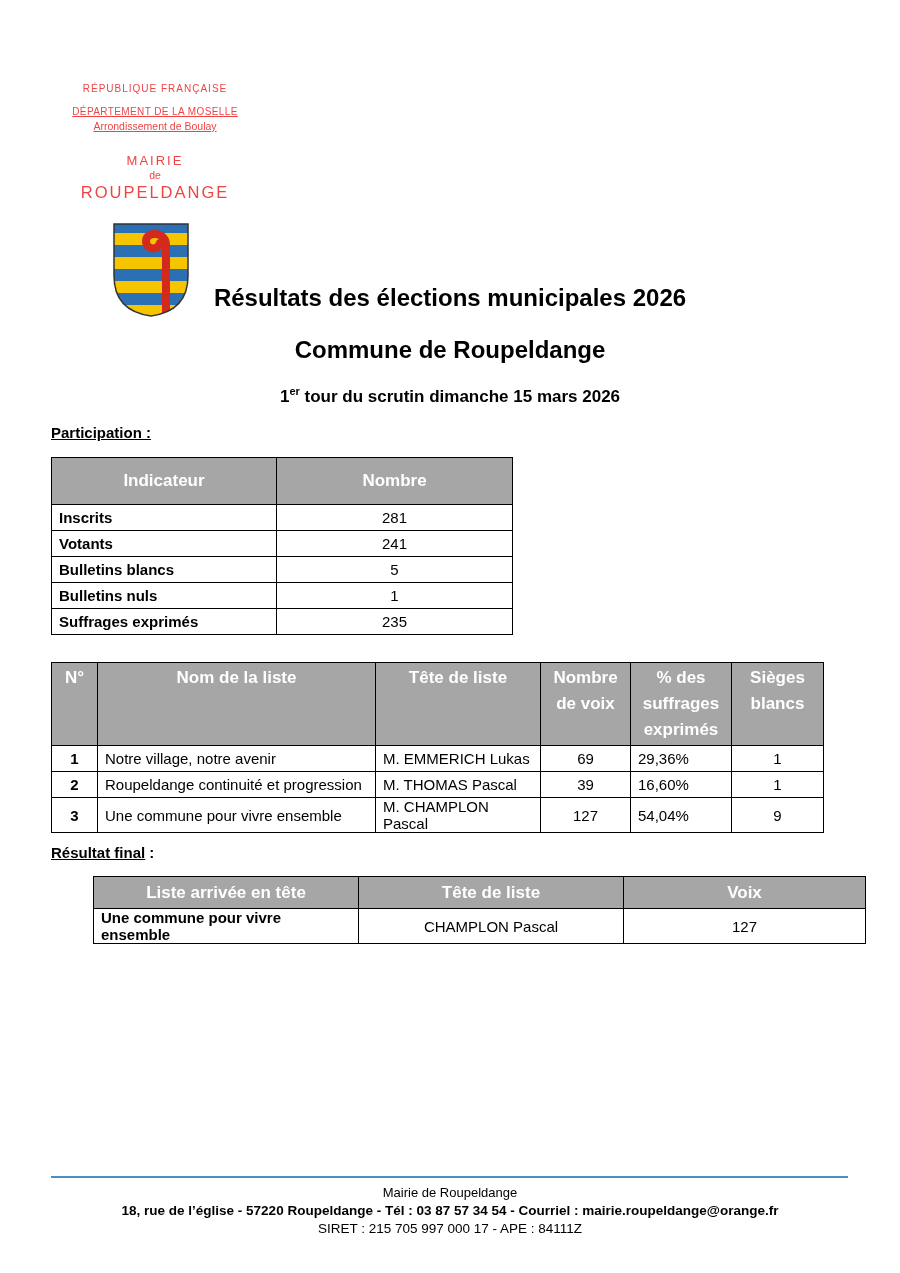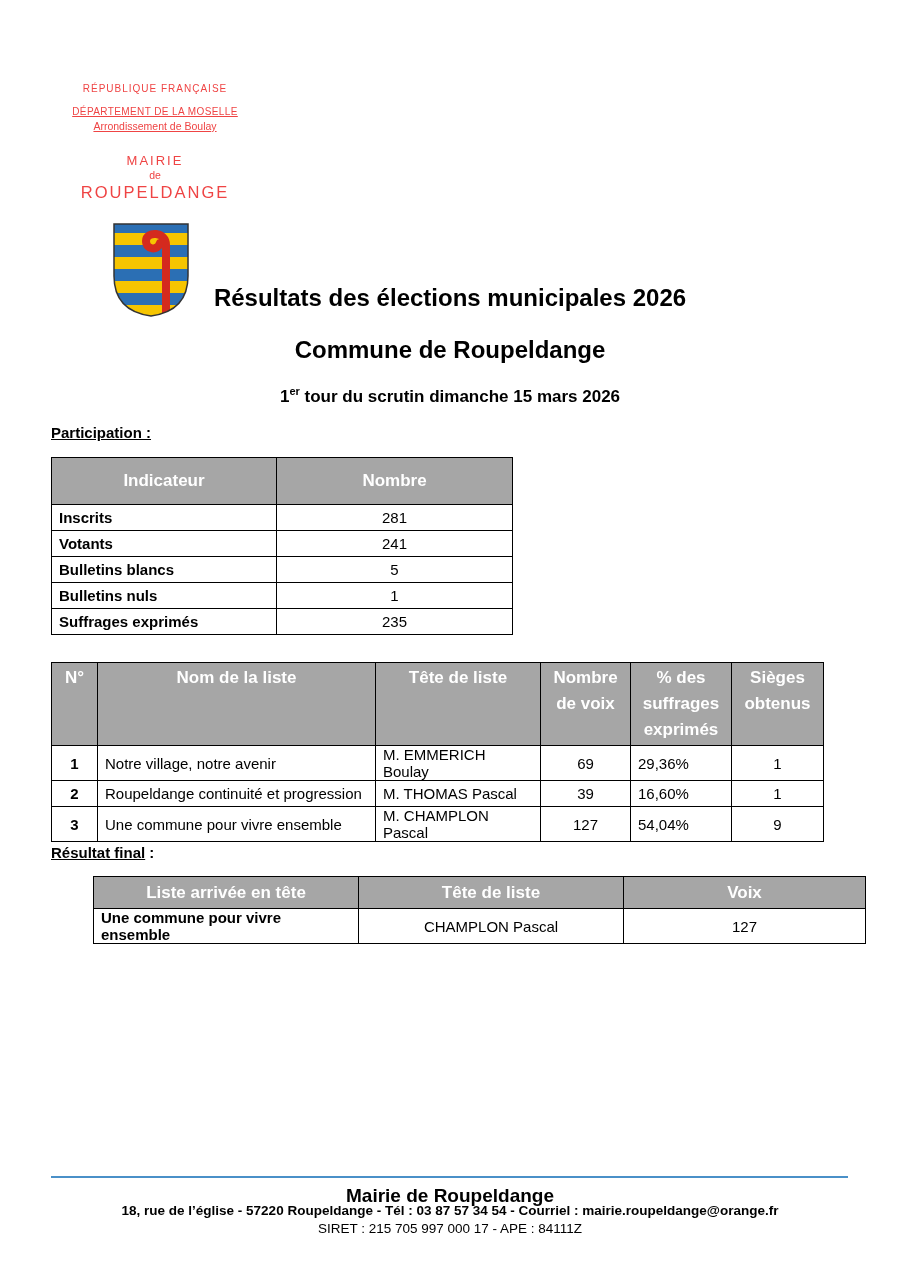--- a/index.html
+++ b/index.html
@@ -52,21 +52,21 @@
   
   .t-final { top:876px; width:772px;margin-left:42px; }
   .t-final th { height:32px; vertical-align:middle; }
   .t-final td { height:22px; }
 
   .heading-participation { top:424px; }
   .heading-final { top:844px; }
 
   
   .footer-rule { position:absolute; left:51px; top:1176px; width:797px; height:2px; }
-  .footer-name { position:absolute; top:1185px; left:0; right:0; text-align:center; font-size:19px; font-weight:bold; }
+  .footer-name { position:absolute; top:1185px; left:0; right:0; text-align:center; font-size:13px; font-weight:normal; }
   .footer-address { position:absolute; top:1203px; left:0; right:0; text-align:center; font-size:13.5px;font-weight:bold; }
   .footer-siret { position:absolute; top:1221px; left:0; right:0; text-align:center; font-size:13.5px; }
 </style>
 </head>
 <body>
 
 <div class="page">
 
   <div class="letterhead">
     <div class="lh-republic">RÉPUBLIQUE FRANÇAISE</div>
@@ -147,28 +147,28 @@
         <col style="width:101px">
         <col style="width:92px">
     </colgroup>
     <thead>
       <tr>
         <th>N°</th>
         <th>Nom de la liste</th>
         <th>Tête de liste</th>
         <th>Nombre de voix</th>
         <th>% des suffrages exprimés</th>
-        <th>Sièges obtenus</th>
+        <th>Sièges blancs</th>
       </tr>
     </thead>
     <tbody>
       <tr>
         <td class="center bold">1</td>
         <td>Notre village, notre avenir</td>
-        <td>M. EMMERICH Boulay</td>
+        <td>M. EMMERICH Lukas</td>
         <td class="center">69</td>
         <td>29,36%</td>
         <td class="center">1</td>
       </tr>
       <tr>
         <td class="center bold">2</td>
         <td>Roupeldange continuité et progression</td>
         <td>M. THOMAS Pascal</td>
         <td class="center">39</td>
         <td>16,60%</td>

